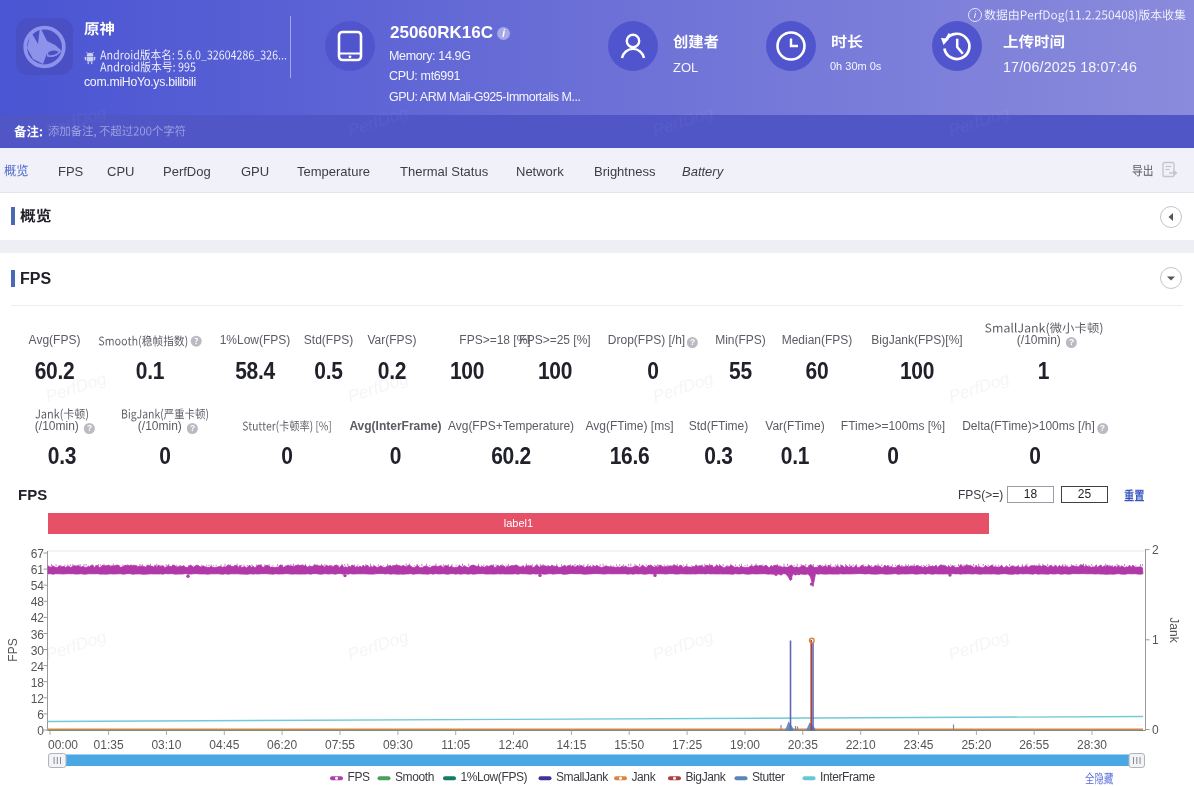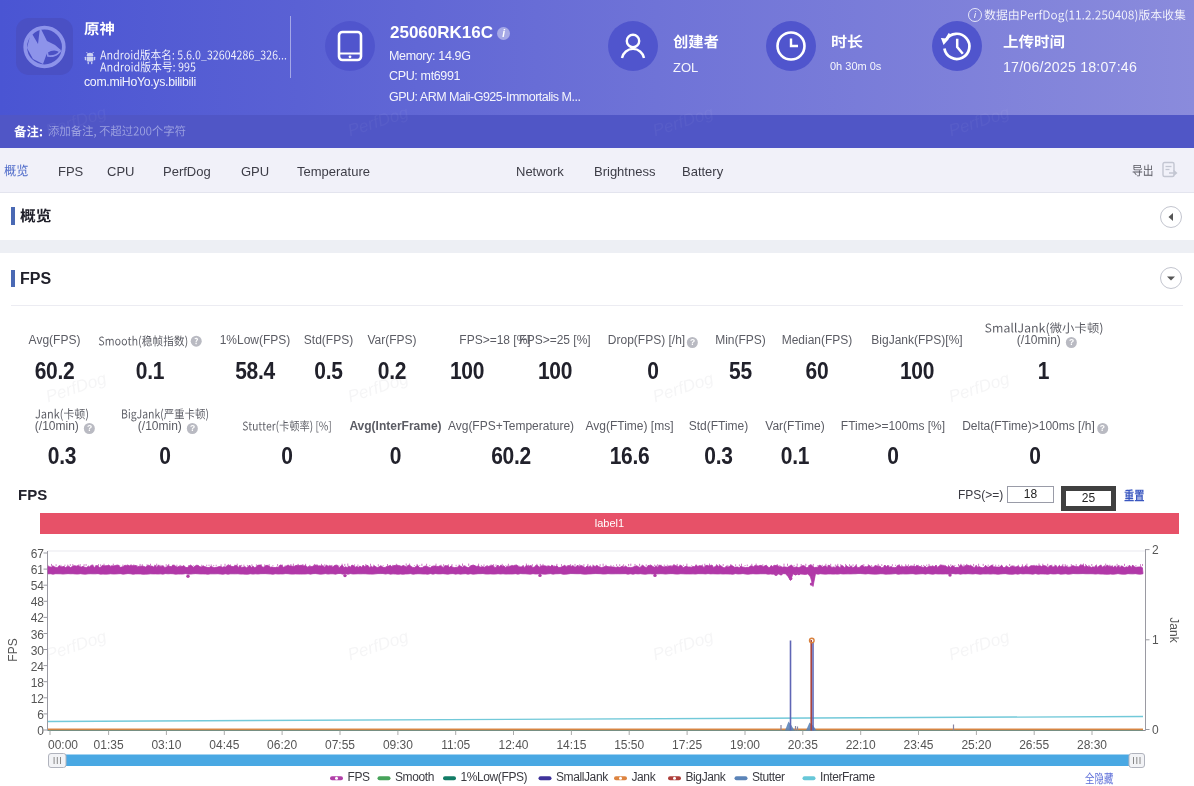--- a/index.html
+++ b/index.html
@@ -148,23 +148,24 @@
   <div class="abs" style="left:3.8px;top:15.4px;">
       <svg width="24.5" height="16.6" viewBox="0 0 24.5 16.6" style="overflow:visible;display:block;">
         <path transform="translate(0,12.35) scale(0.9423,1)" d="M8.1 -4.7C8.2 -4.8 8.6 -4.8 9.0 -4.8H9.7C9.2 -3.0 8.4 -1.1 6.8 0.6C7.0 0.7 7.3 0.9 7.5 1.1C8.7 -0.2 9.5 -1.6 10.0 -3.0V-0.2C10.0 0.3 10.0 0.5 10.2 0.7C10.3 0.8 10.6 0.9 10.8 0.9C11.0 0.9 11.3 0.9 11.4 0.9C11.6 0.9 11.9 0.8 12.0 0.8C12.2 0.6 12.3 0.5 12.3 0.2C12.4 -0.0 12.4 -0.8 12.4 -1.4C12.2 -1.5 12.0 -1.6 11.8 -1.7C11.8 -1.1 11.8 -0.5 11.8 -0.3C11.8 -0.1 11.7 -0.0 11.7 0.0C11.6 0.1 11.5 0.1 11.4 0.1C11.3 0.1 11.1 0.1 11.0 0.1C10.9 0.1 10.8 0.1 10.8 0.0C10.7 -0.0 10.7 -0.1 10.7 -0.2V-4.2H10.3L10.5 -4.8H12.4V-5.7H10.6C10.9 -7.0 10.9 -8.3 10.9 -9.3H12.2V-10.2H8.1V-9.3H10.1C10.1 -8.3 10.1 -7.0 9.8 -5.7H8.9C9.0 -6.5 9.3 -7.9 9.4 -8.6H8.6C8.5 -7.9 8.2 -6.1 8.1 -5.8C8.0 -5.6 7.9 -5.5 7.8 -5.4C7.9 -5.3 8.0 -4.9 8.1 -4.7ZM6.8 -7.1V-5.5H5.2V-7.1ZM6.8 -7.8H5.2V-9.3H6.8ZM4.4 -0.1C4.5 -0.3 4.9 -0.5 7.0 -1.9C7.1 -1.6 7.2 -1.3 7.3 -1.1L8.0 -1.4C7.8 -2.1 7.3 -3.2 6.8 -4.0L6.2 -3.7C6.3 -3.4 6.5 -2.9 6.7 -2.5L5.2 -1.7V-4.7H7.5V-10.2H4.4V-1.9C4.4 -1.4 4.1 -0.9 3.9 -0.8C4.0 -0.6 4.3 -0.3 4.4 -0.1ZM2.1 -10.9V-8.2H0.7V-7.3H2.0C1.7 -5.5 1.1 -3.4 0.4 -2.2C0.5 -2.0 0.8 -1.7 0.9 -1.4C1.3 -2.1 1.7 -3.2 2.1 -4.4V1.0H2.9V-5.4C3.2 -4.8 3.5 -4.2 3.7 -3.8L4.2 -4.6C4.0 -4.9 3.2 -6.3 2.9 -6.8V-7.3H4.1V-8.2H2.9V-10.9Z M21.4 -8.1C22.0 -7.5 22.8 -6.6 23.1 -6.0L24.0 -6.4C23.6 -7.0 22.9 -7.9 22.2 -8.5ZM14.5 -10.2V-6.5H15.4V-10.2ZM17.2 -10.8V-6.1H18.2V-10.8ZM19.9 -2.4V-0.3C19.9 0.6 20.2 0.9 21.5 0.9C21.7 0.9 23.5 0.9 23.8 0.9C24.8 0.9 25.1 0.5 25.2 -1.0C24.9 -1.0 24.5 -1.2 24.3 -1.3C24.3 -0.1 24.2 0.0 23.7 0.0C23.3 0.0 21.8 0.0 21.6 0.0C20.9 0.0 20.8 -0.0 20.8 -0.4V-2.4ZM18.9 -4.2V-3.2C18.9 -2.2 18.6 -0.7 13.9 0.3C14.1 0.5 14.4 0.8 14.5 1.1C19.4 -0.1 20.0 -1.8 20.0 -3.2V-4.2ZM15.5 -5.7V-1.6H16.5V-4.8H22.6V-1.7H23.6V-5.7ZM20.6 -10.9C20.3 -9.5 19.7 -8.0 18.9 -7.0C19.1 -6.9 19.5 -6.7 19.7 -6.5C20.1 -7.1 20.5 -7.9 20.9 -8.7H25.2V-9.6H21.2C21.3 -10.0 21.4 -10.3 21.6 -10.7Z" fill="#4a67c8"></path>
       </svg>
     </div>
   <span class="tab" style="left:58px;">FPS</span>
   <span class="tab" style="left:107px;">CPU</span>
   <span class="tab" style="left:163px;">PerfDog</span>
   <span class="tab" style="left:241px;">GPU</span>
   <span class="tab" style="left:297px;">Temperature</span>
+  <span class="tab" style="left:400px;">Thermal Status</span>
   <span class="tab" style="left:516px;">Network</span>
   <span class="tab" style="left:594px;">Brightness</span>
-  <span class="tab" style="left:682px;">Battery</span>
+  <span class="tab" style="left:682px;font-style:italic;">Battery</span>
   <div class="abs" style="left:1131.8px;top:15.2px;">
       <svg width="21.5" height="16.6" viewBox="0 0 21.5 16.6" style="overflow:visible;display:block;">
         <path transform="translate(0,12.35) scale(0.8269,1)" d="M2.7 -2.4C3.6 -1.7 4.5 -0.7 4.9 -0.0L5.6 -0.7C5.2 -1.3 4.3 -2.2 3.5 -2.9H8.4V-0.1C8.4 0.1 8.3 0.1 8.1 0.1C7.8 0.1 6.9 0.1 5.9 0.1C6.1 0.4 6.2 0.7 6.3 1.0C7.5 1.0 8.3 1.0 8.8 0.8C9.3 0.7 9.4 0.5 9.4 -0.1V-2.9H12.3V-3.8H9.4V-4.8H8.4V-3.8H0.8V-2.9H3.3ZM1.8 -10.0V-6.6C1.8 -5.4 2.4 -5.1 4.5 -5.1C5.0 -5.1 9.2 -5.1 9.7 -5.1C11.4 -5.1 11.8 -5.4 12.0 -6.8C11.7 -6.8 11.3 -6.9 11.0 -7.1C10.9 -6.1 10.7 -5.9 9.7 -5.9C8.8 -5.9 5.2 -5.9 4.5 -5.9C3.0 -5.9 2.8 -6.1 2.8 -6.6V-7.3H10.7V-10.4H1.8ZM2.8 -9.5H9.8V-8.2H2.8Z M14.4 -4.4V0.3H23.6V1.0H24.6V-4.4H23.6V-0.7H20.0V-5.3H24.1V-9.8H23.1V-6.2H20.0V-10.9H18.9V-6.2H16.0V-9.7H14.9V-5.3H18.9V-0.7H15.4V-4.4Z" fill="#55555e"></path>
       </svg>
     </div>
   <svg class="abs" style="left:1161px;top:13px;" width="18" height="18" viewBox="0 0 18 18">
     <rect x="2" y="1.5" width="11" height="14" rx="1.5" fill="none" stroke="#c3c6d2" stroke-width="1.4"></rect>
     <line x1="4.5" y1="5.5" x2="10.5" y2="5.5" stroke="#c3c6d2" stroke-width="1.3"></line>
     <line x1="4.5" y1="8.5" x2="8.5" y2="8.5" stroke="#c3c6d2" stroke-width="1.3"></line>
     <path d="M8 12 H15 M12.5 9.5 L15.5 12 L12.5 14.5" fill="none" stroke="#c3c6d2" stroke-width="1.3"></path>
@@ -262,28 +263,28 @@
 <div class="stat sval" style="left:795px;top:190.5px;">0.1</div>
 <div class="stat slab" style="left:893px;top:167px;">FTime&gt;=100ms [%]</div>
 <div class="stat sval" style="left:893px;top:190.5px;">0</div>
 <div class="stat slab" style="left:1035px;top:167px;">Delta(FTime)&gt;100ms [/h]<span class="qm">?</span></div>
 <div class="stat sval" style="left:1035px;top:190.5px;">0</div>
     </div>
 
   <div class="abs" style="left:18px;top:233px;font-size:15px;font-weight:bold;color:#22222c;">FPS</div>
   <div class="abs" style="left:958px;top:235px;font-size:12px;color:#3a3a42;">FPS(&gt;=)</div>
   <div class="abs" style="left:1007px;top:233px;width:45px;height:15px;border:1px solid #9a9ca8;text-align:center;font-size:12px;color:#222;line-height:15px;">18</div>
-  <div class="abs" style="left:1061px;top:233px;width:45px;height:15px;border:5px solid #404040;text-align:center;font-size:12px;color:#222;line-height:15px;">25</div>
+  <div class="abs" style="left:1061px;top:233px;width:45px;height:15px;border:1px solid #404040;text-align:center;font-size:12px;color:#222;line-height:15px;">25</div>
   <div class="abs" style="left:1124px;top:234.7px;">
       <svg width="20.5" height="16.6" viewBox="0 0 20.5 16.6" style="overflow:visible;display:block;">
         <path transform="translate(0,12.35) scale(0.7885,1)" d="M2.0 -7.0V-2.9H5.7V-2.3H1.6V-1.1H5.7V-0.4H0.6V0.8H12.4V-0.4H7.2V-1.1H11.6V-2.3H7.2V-2.9H11.1V-7.0H7.2V-7.5H12.3V-8.7H7.2V-9.4C8.7 -9.5 10.0 -9.6 11.2 -9.8L10.4 -11.0C8.2 -10.7 4.7 -10.5 1.7 -10.4C1.8 -10.1 1.9 -9.6 2.0 -9.2C3.1 -9.2 4.4 -9.2 5.7 -9.3V-8.7H0.7V-7.5H5.7V-7.0ZM3.5 -4.5H5.7V-3.9H3.5ZM7.2 -4.5H9.5V-3.9H7.2ZM3.5 -6.0H5.7V-5.4H3.5ZM7.2 -6.0H9.5V-5.4H7.2Z M21.6 -9.5H23.1V-8.8H21.6ZM18.7 -9.5H20.2V-8.8H18.7ZM15.9 -9.5H17.3V-8.8H15.9ZM15.2 -5.6V-0.3H13.7V0.8H25.4V-0.3H23.8V-5.6H19.9L20.0 -6.1H25.0V-7.2H20.1L20.2 -7.7H24.7V-10.6H14.4V-7.7H18.6L18.6 -7.2H13.8V-6.1H18.5L18.4 -5.6ZM16.7 -0.3V-0.8H22.3V-0.3ZM16.7 -3.4H22.3V-2.9H16.7ZM16.7 -4.1V-4.6H22.3V-4.1ZM16.7 -2.1H22.3V-1.6H16.7Z" fill="#3a57c0"></path>
       </svg>
     </div>
 
-  <div class="abs" style="left:40px;top:259.8px;width:1139px;height:21px;background:#e75168;color:#fff;font-size:11px;text-align:center;line-height:21px;">label1</div>
+  <div class="abs" style="left:48px;top:259.8px;width:941px;height:21px;background:#e75168;color:#fff;font-size:11px;text-align:center;line-height:21px;">label1</div>
 
   <div class="abs" style="left:1085.1px;top:518.4px;">
       <svg width="28.4" height="16.6" viewBox="0 0 28.4 16.6" style="overflow:visible;display:block;">
         <path transform="translate(0,12.35) scale(0.7282,1)" d="M6.4 -11.1C5.1 -9.0 2.7 -7.1 0.3 -6.0C0.6 -5.8 0.9 -5.5 1.0 -5.2C1.5 -5.5 2.1 -5.8 2.6 -6.1V-5.3H6.0V-3.2H2.6V-2.4H6.0V-0.2H1.0V0.7H12.1V-0.2H7.0V-2.4H10.5V-3.2H7.0V-5.3H10.5V-6.1C11.0 -5.8 11.5 -5.5 12.0 -5.2C12.2 -5.4 12.5 -5.8 12.7 -6.0C10.6 -7.1 8.7 -8.4 7.0 -10.3L7.3 -10.7ZM2.6 -6.1C4.1 -7.1 5.4 -8.3 6.5 -9.6C7.7 -8.2 9.0 -7.1 10.5 -6.1Z M19.2 -2.2V-0.2C19.2 0.7 19.5 0.9 20.6 0.9C20.9 0.9 22.3 0.9 22.5 0.9C23.4 0.9 23.7 0.6 23.8 -0.7C23.5 -0.8 23.2 -0.9 23.0 -1.0C22.9 -0.0 22.9 0.1 22.4 0.1C22.1 0.1 20.9 0.1 20.7 0.1C20.2 0.1 20.1 0.0 20.1 -0.2V-2.2ZM18.1 -2.2C17.8 -1.5 17.5 -0.4 17.0 0.2L17.8 0.7C18.2 -0.0 18.6 -1.1 18.8 -1.9ZM20.0 -2.7C20.7 -2.2 21.7 -1.5 22.1 -1.0L22.7 -1.6C22.3 -2.1 21.3 -2.8 20.6 -3.2ZM23.3 -2.1C23.8 -1.3 24.4 -0.2 24.7 0.5L25.5 0.2C25.2 -0.5 24.6 -1.6 24.0 -2.4ZM20.0 -10.8C19.6 -9.9 18.8 -8.8 17.7 -8.0C17.9 -7.9 18.1 -7.6 18.3 -7.4L18.3 -7.4V-7.0H23.8V-5.9H18.6V-5.2H23.8V-4.0H18.3V-3.2H24.7V-7.7H22.4C22.9 -8.3 23.4 -8.9 23.7 -9.5L23.1 -9.9L23.0 -9.9H20.5C20.6 -10.1 20.8 -10.4 20.9 -10.6ZM18.7 -7.7C19.1 -8.2 19.6 -8.6 19.9 -9.1H22.5C22.2 -8.6 21.7 -8.1 21.4 -7.7ZM14.1 -10.4V1.0H14.9V-9.5H16.7C16.4 -8.6 16.0 -7.4 15.6 -6.5C16.6 -5.4 16.8 -4.6 16.8 -3.9C16.8 -3.5 16.7 -3.1 16.5 -3.0C16.4 -2.9 16.3 -2.9 16.1 -2.9C15.9 -2.8 15.7 -2.9 15.4 -2.9C15.5 -2.6 15.6 -2.2 15.6 -2.0C15.9 -2.0 16.2 -2.0 16.5 -2.0C16.8 -2.1 17.0 -2.1 17.2 -2.3C17.5 -2.5 17.7 -3.1 17.7 -3.8C17.7 -4.6 17.5 -5.5 16.5 -6.6C16.9 -7.6 17.4 -8.9 17.8 -10.0L17.2 -10.4L17.0 -10.4Z M36.8 -6.1C36.6 -5.0 36.3 -4.0 35.9 -3.0C35.7 -4.1 35.6 -5.4 35.5 -6.9H38.4V-7.8H37.5L37.9 -8.0C37.6 -8.4 37.1 -8.8 36.6 -9.0L36.0 -8.6C36.4 -8.4 36.8 -8.1 37.1 -7.8H35.5L35.5 -8.6H35.1V-9.2H38.2V-10.0H35.1V-10.9H34.1V-10.0H30.8V-10.9H29.9V-10.0H26.8V-9.2H29.9V-8.3H30.8V-9.2H34.1V-8.2H34.6L34.6 -7.8H29.0V-5.5H27.9V-7.7H27.1V-4.3H27.9V-4.7H29.0V-4.2V-3.6H26.5V-2.8H27.3V-2.2C27.3 -1.4 27.1 -0.2 26.4 0.6C26.6 0.7 26.9 0.9 27.1 1.0C27.9 0.1 28.0 -1.2 28.0 -2.2V-2.8H28.9C28.8 -1.6 28.7 -0.3 28.1 0.7C28.3 0.7 28.7 0.9 28.8 1.1C29.7 -0.4 29.8 -2.6 29.8 -4.2V-6.9H34.6C34.7 -4.9 35.0 -3.2 35.3 -1.9C35.0 -1.5 34.7 -1.1 34.5 -0.8V-1.1H33.0V-2.1H34.3V-4.5H33.0V-5.4H34.3V-6.1H30.5V0.3H31.2V-0.5H34.2C33.8 -0.1 33.5 0.2 33.1 0.5C33.3 0.6 33.6 0.9 33.8 1.1C34.5 0.5 35.1 -0.1 35.6 -0.8C36.0 0.4 36.6 1.1 37.3 1.1C38.1 1.1 38.4 0.7 38.6 -1.0C38.4 -1.1 38.1 -1.3 37.9 -1.4C37.8 -0.2 37.7 0.2 37.4 0.2C37.0 0.2 36.5 -0.4 36.2 -1.7C36.9 -2.9 37.4 -4.3 37.7 -6.0ZM32.3 -1.1H31.2V-2.1H32.3ZM32.3 -4.5H31.2V-5.4H32.3ZM31.2 -3.9H33.6V-2.7H31.2Z" fill="#5a6cd8"></path>
       </svg>
     </div>
 <div id="chart">
       <svg class="abs" style="left:0;top:287px;" width="1194" height="246" viewBox="0 0 1194 246">
 <line x1="47.5" y1="11" x2="1145.5" y2="11" stroke="#e9e9ef" stroke-width="1"></line>
 <line x1="47.5" y1="11" x2="47.5" y2="190.5" stroke="#9a9aa2" stroke-width="1"></line>

